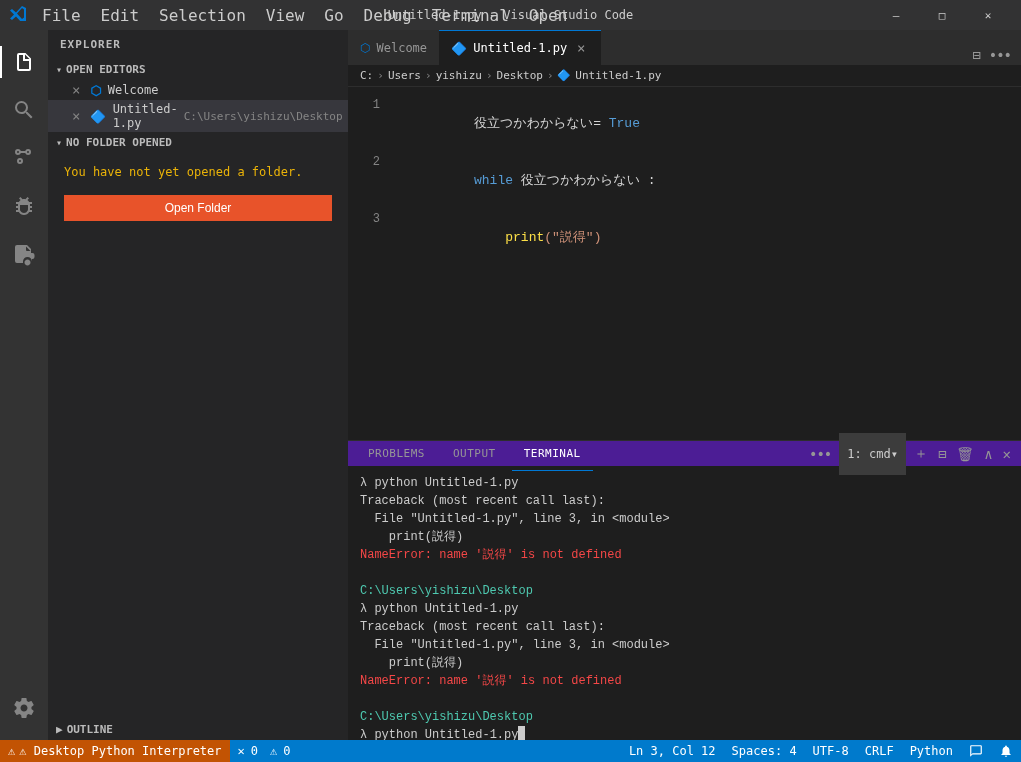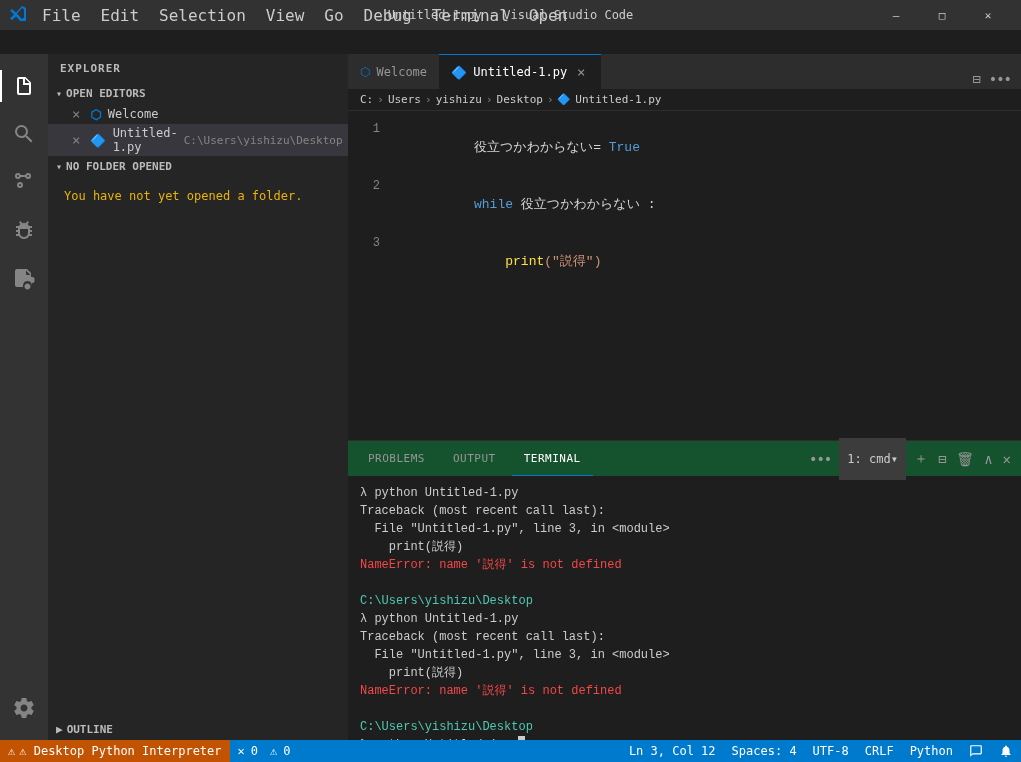--- a/index.html
+++ b/index.html
@@ -64,21 +64,20 @@
       cursor: pointer;
       font-size: 11px;
       color: #cccccc;
     }
 
     
     #main {
       display: flex;
       flex: 1;
       overflow: hidden;
-      margin-top: 24px;
     }
 
     
     #activity-bar {
       width: 48px;
       background: #333333;
       display: flex;
       flex-direction: column;
       align-items: center;
       padding-top: 8px;
@@ -296,22 +295,22 @@
     
     #panel {
       height: 300px;
       background: #1e1e1e;
       border-top: 1px solid #2d2d2d;
       display: flex;
       flex-direction: column;
       flex-shrink: 0;
     }
     #panel-tabs {
-      height: 35px;
-      background: #14532d;
+      height: 25px;
+      background: #4c1d95;
       display: flex;
       align-items: center;
       padding: 0 8px;
       gap: 4px;
       flex-shrink: 0;
     }
     .panel-tab {
       padding: 4px 12px;
       cursor: pointer;
       font-size: 11px;
@@ -493,20 +492,21 @@
       <span class="file-name">Untitled-1.py</span>
       <span class="file-path">C:\Users\yishizu\Desktop</span>
     </div>
 
     <div class="section-header">
       <span class="arrow">▾</span>
       <span>No Folder Opened</span>
     </div>
 
     <div class="no-folder-msg">You have not yet opened a folder.</div>
+    <button id="open-folder-btn">Open Folder</button>
 
     <div style="flex:1"></div>
 
     <div class="outline-section">
       <span class="arrow">▶</span>
       <span>Outline</span>
     </div>
   </div>
 
   <div id="editor-area">

